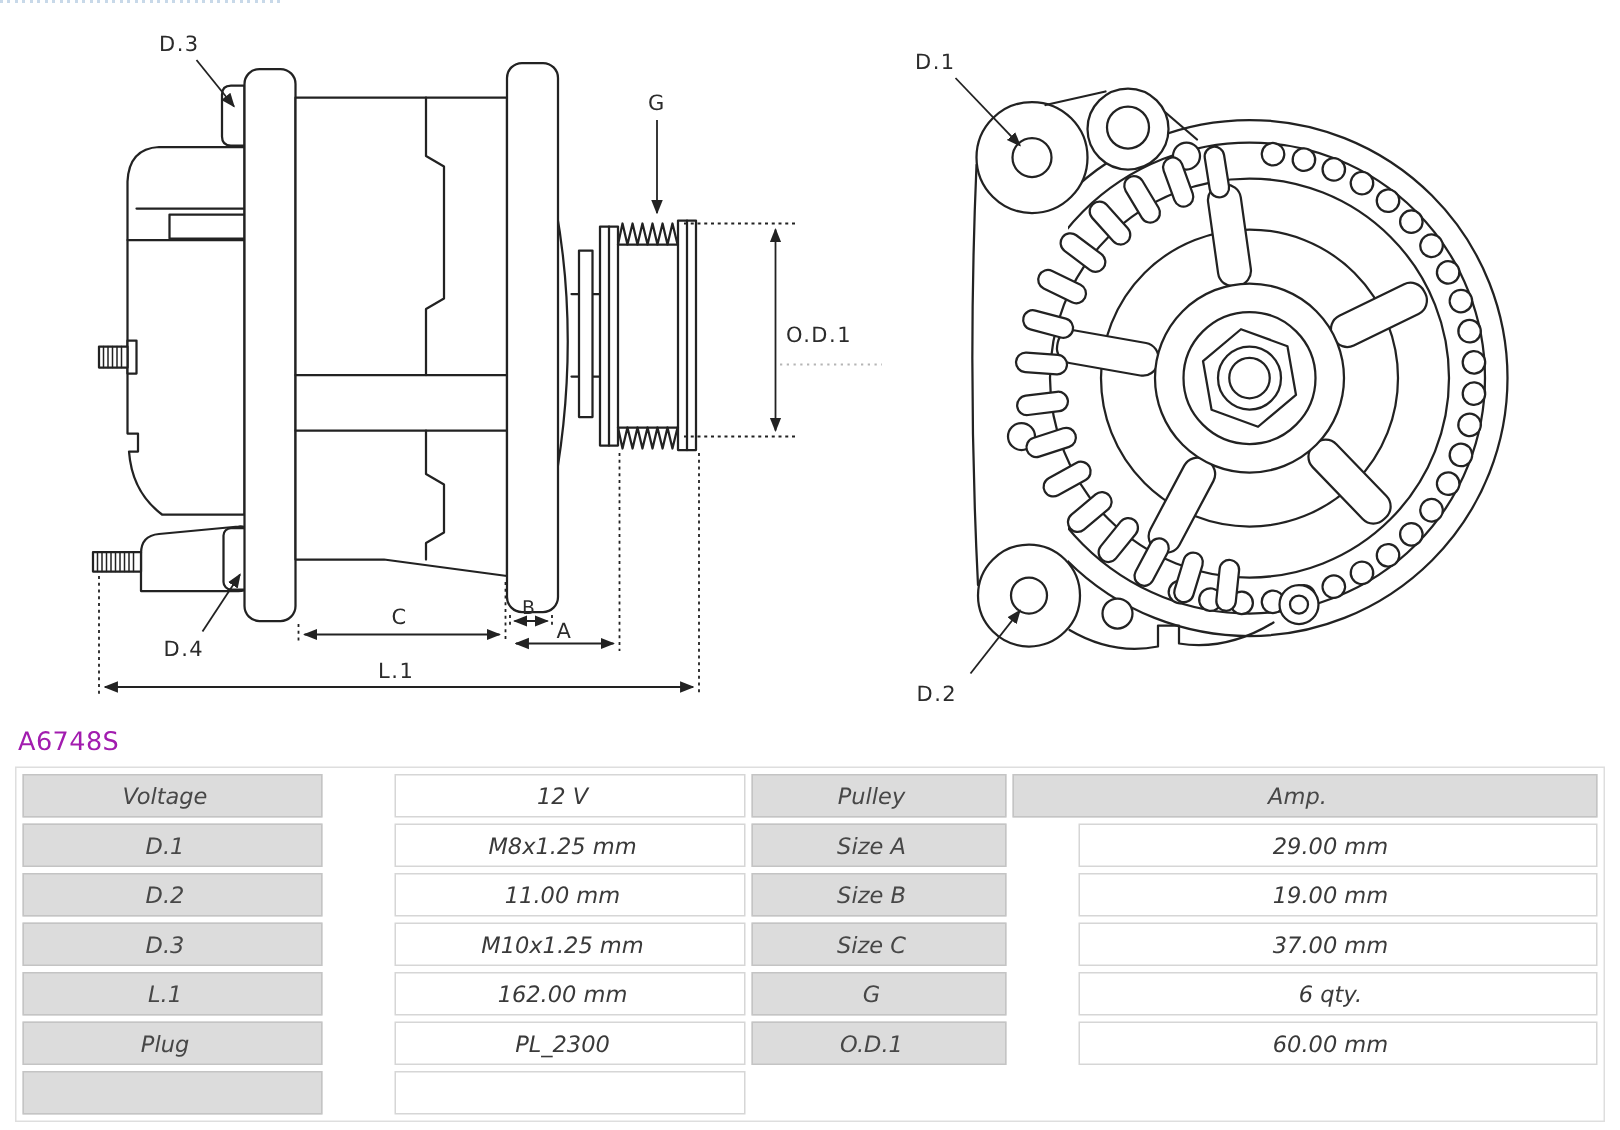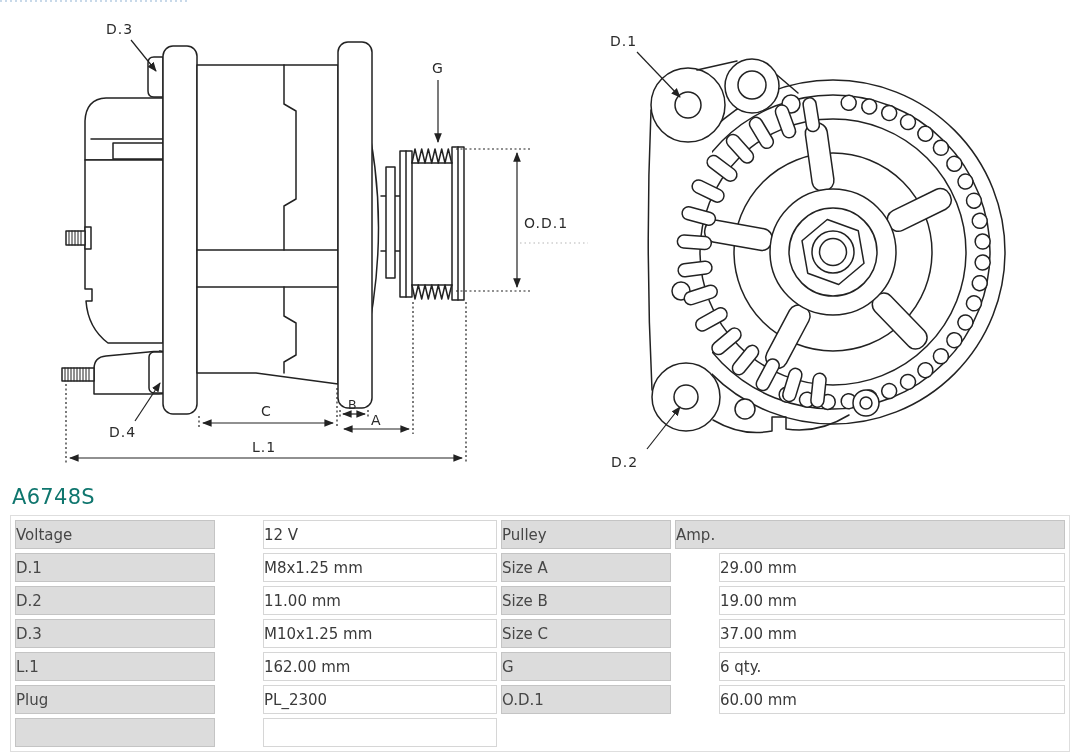--- a/index.html
+++ b/index.html
@@ -1,24 +1,24 @@
 <!DOCTYPE html>
 <html><head>
 <meta charset="utf-8">
 <style>
   html,body{margin:0;padding:0;background:#fff;}
   body{width:1080px;height:753px;overflow:hidden;font-family:"DejaVu Sans","Liberation Sans",sans-serif;position:relative;}
   .artifact{position:absolute;top:0;left:0;width:188px;height:2px;
     background:repeating-linear-gradient(90deg,#aac4dd 0 2px,transparent 2px 5px);opacity:.65;}
   svg.diagram{display:block;}
-  .part-number{margin:3px 0 6px 12px;font-size:21px;color:#0f766e;letter-spacing:.3px;}
+  .part-number{margin:3px 0 6px 12px;font-size:17px;color:#a21caf;letter-spacing:.3px;}
   .spec{margin:0 10px;border:1px solid #dedede;padding:4px;display:grid;
     grid-template-columns:200px 278px 170px 1fr;gap:4px;box-sizing:border-box;background:#fff;}
-  .cell{height:29px;line-height:29px;font-size:15px;text-align:left;padding-right:10px;
-    border:1px solid #d6d6d6;box-sizing:border-box;overflow:hidden;white-space:nowrap;}
+  .cell{height:29px;line-height:29px;font-size:15px;text-align:center;padding-right:10px;
+    border:1px solid #d6d6d6;box-sizing:border-box;overflow:hidden;white-space:nowrap;font-style:italic;}
   .cell.lab{background:#dcdcdc;border-color:#c4c4c4;color:#474747;}
   .cell.val{background:#fff;color:#3a3a3a;margin-left:44px;}
   text.dim{font-size:14px;fill:#2b2b2b;letter-spacing:1px;}
   text.dims{font-size:12.5px;fill:#2b2b2b;letter-spacing:.5px;}
 </style>
 </head>
 <body>
 
 <div class="artifact"></div>
 

